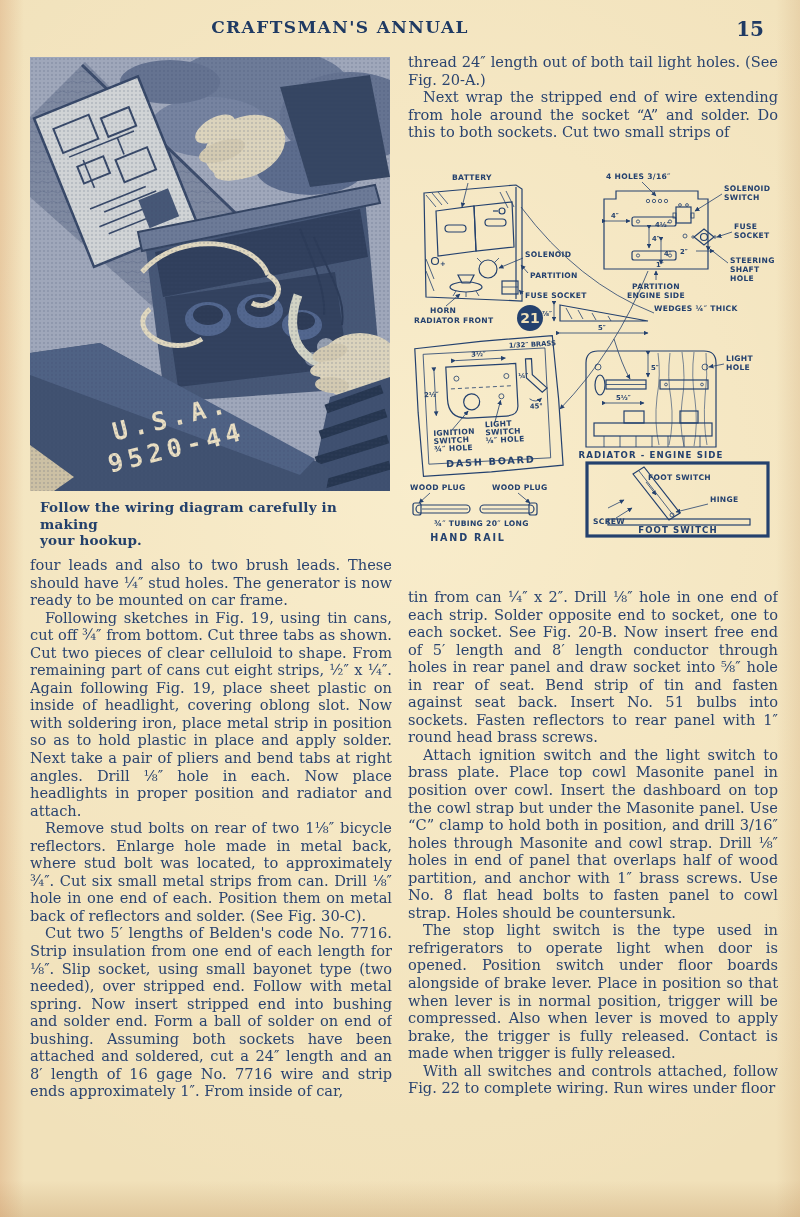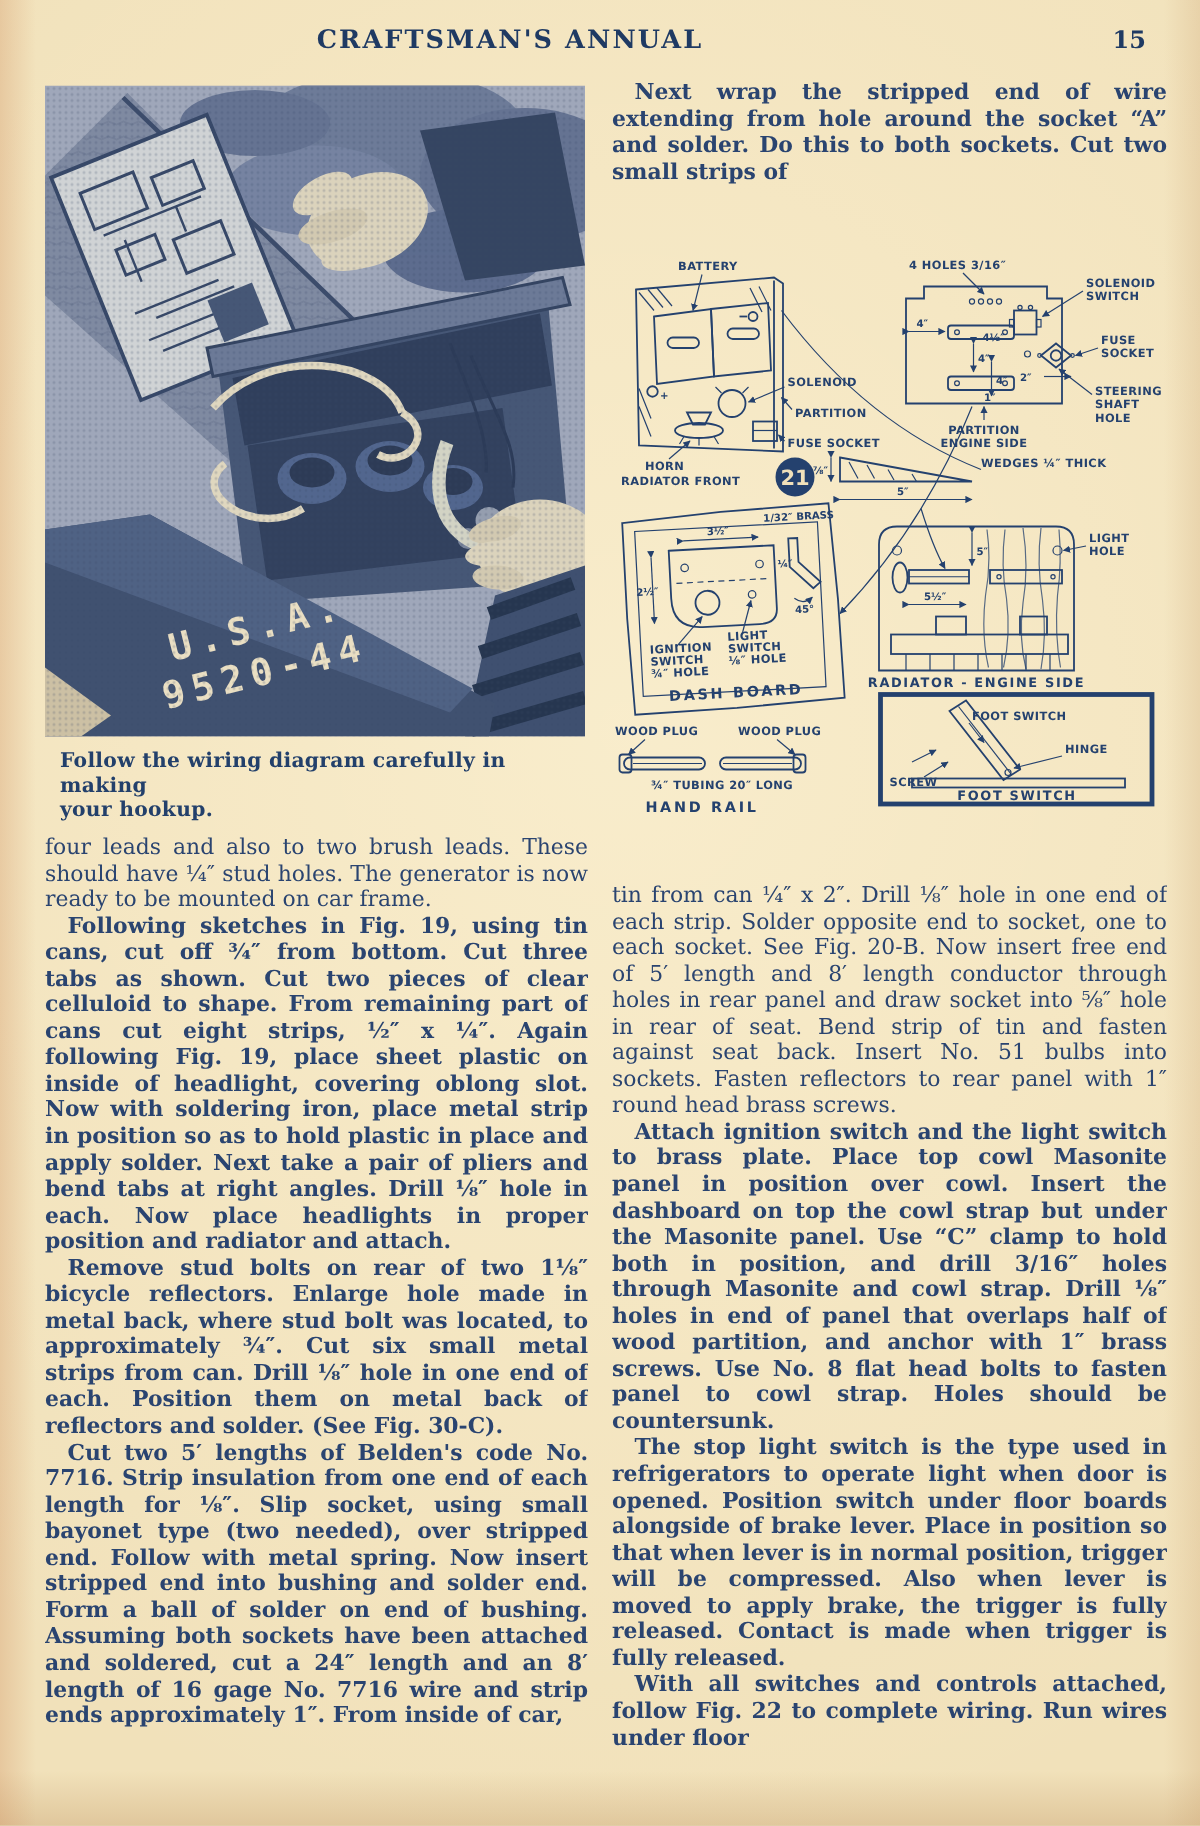--- a/index.html
+++ b/index.html
@@ -8,32 +8,32 @@
     font-family:"DejaVu Serif",serif;color:#2a4470;
     background:
       linear-gradient(90deg, rgba(206,140,92,.30) 0%, rgba(206,140,92,0) 3%),
       linear-gradient(270deg, rgba(196,150,100,.22) 0%, rgba(196,150,100,0) 3%),
       linear-gradient(0deg, rgba(186,140,88,.30) 0%, rgba(186,140,88,0) 3%),
       radial-gradient(120% 90% at 52% 40%, rgba(255,246,218,.55) 0%, rgba(255,246,218,0) 70%),
       #f1e1ba;
   }
   .hdr-title{position:absolute;top:17px;left:0;width:680px;text-align:center;
     font-weight:bold;font-size:17px;letter-spacing:1.4px;color:#1f3a63;}
-  .hdr-page{position:absolute;top:17px;right:36px;font-weight:bold;font-size:16px;color:#1f3a63;}
+  .hdr-page{position:absolute;top:17px;right:36px;font-weight:bold;font-size:20px;color:#1f3a63;}
 
   .photo{position:absolute;left:30px;top:57px;width:360px;height:434px;}
   .photo svg{display:block;}
   .caption{position:absolute;left:40px;top:499px;width:340px;text-align:left;
     font-weight:bold;font-size:13.5px;line-height:16.5px;color:#23406b;letter-spacing:.2px;}
 
   .colL{position:absolute;left:30px;top:556px;width:362px;height:648px;overflow:hidden;}
   .colRtop{position:absolute;left:408px;top:53px;width:370px;}
   .colRbot{position:absolute;left:408px;top:588px;width:370px;height:644px;overflow:hidden;}
   .page p{margin:0;text-align:justify;font-size:14.6px;line-height:17.55px;color:#2a4470;}
-  .page p.ind{text-indent:15px;font-weight:bold;}
+  .page p.ind{text-indent:15px;}
 
   .diagram{position:absolute;left:408px;top:163px;width:382px;height:388px;}
   .diagram svg{display:block;}
   .dg{stroke:#24416e;fill:none;stroke-width:1.2;}
   .dg-thin{stroke:#24416e;fill:none;stroke-width:.8;}
   .dg-bold{stroke:#24416e;fill:none;stroke-width:3.2;}
   .lbl{font:700 7.6px "DejaVu Sans",sans-serif;fill:#24416e;letter-spacing:.3px;}
   .dim{font:700 6.8px "DejaVu Sans",sans-serif;fill:#24416e;}
   .cap{font:700 8.6px "DejaVu Sans",sans-serif;fill:#24416e;letter-spacing:1.1px;}
   .big{font:700 9.6px "DejaVu Sans",sans-serif;fill:#24416e;letter-spacing:1.8px;}
@@ -147,20 +147,21 @@
       <rect x="0" y="0" width="360" height="434" fill="#f1e1ba" opacity=".10"></rect>
     </svg>
   </div>
 
   <div class="caption">
     <span>Follow the wiring diagram carefully in making</span><br>
     <span>your hookup.</span>
   </div>
 
   <div class="colRtop">
+    <p>thread 24″ length out of both tail light holes. (See Fig. 20-A.)</p>
     <p class="ind">Next wrap the stripped end of wire extending from hole around the socket “A” and solder. Do this to both sockets. Cut two small strips of</p>
   </div>
 
   <div class="diagram">
     <svg width="382" height="388" viewBox="0 0 382 388">
       <defs>
         <marker id="ah" markerWidth="7" markerHeight="6" refX="5.5" refY="3" orient="auto">
           <path d="M0,0 L6,3 L0,6 Z" fill="#24416e"></path>
         </marker>
       </defs>

